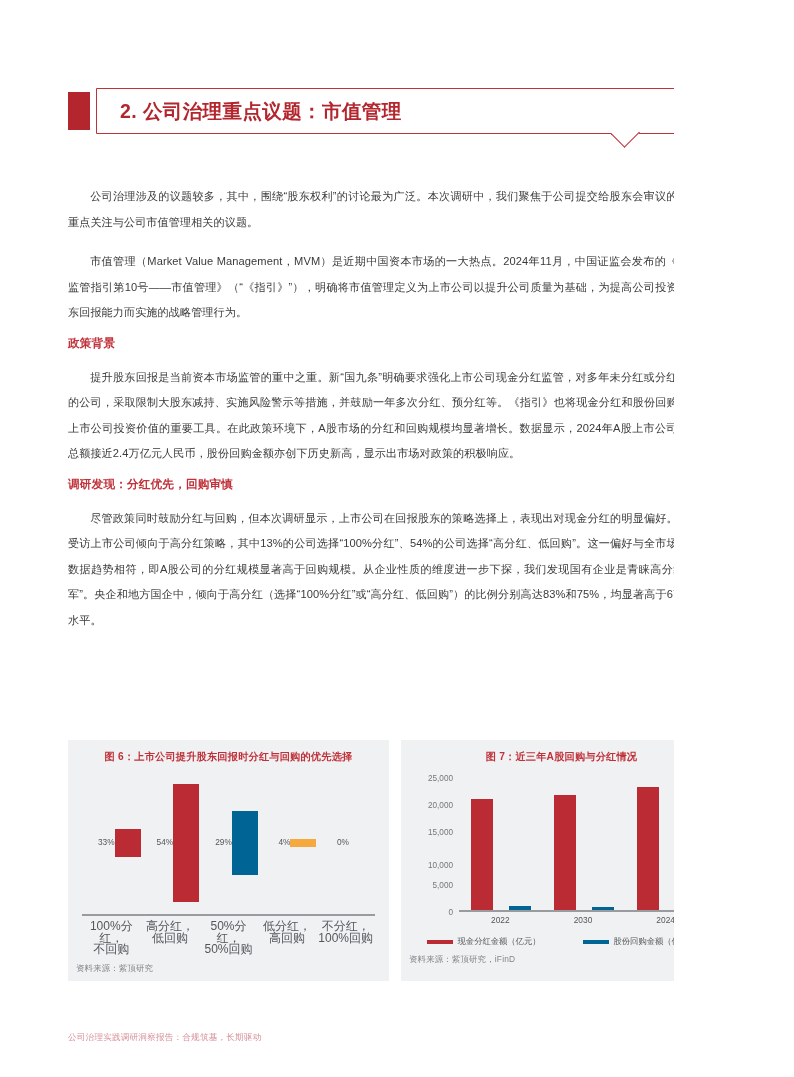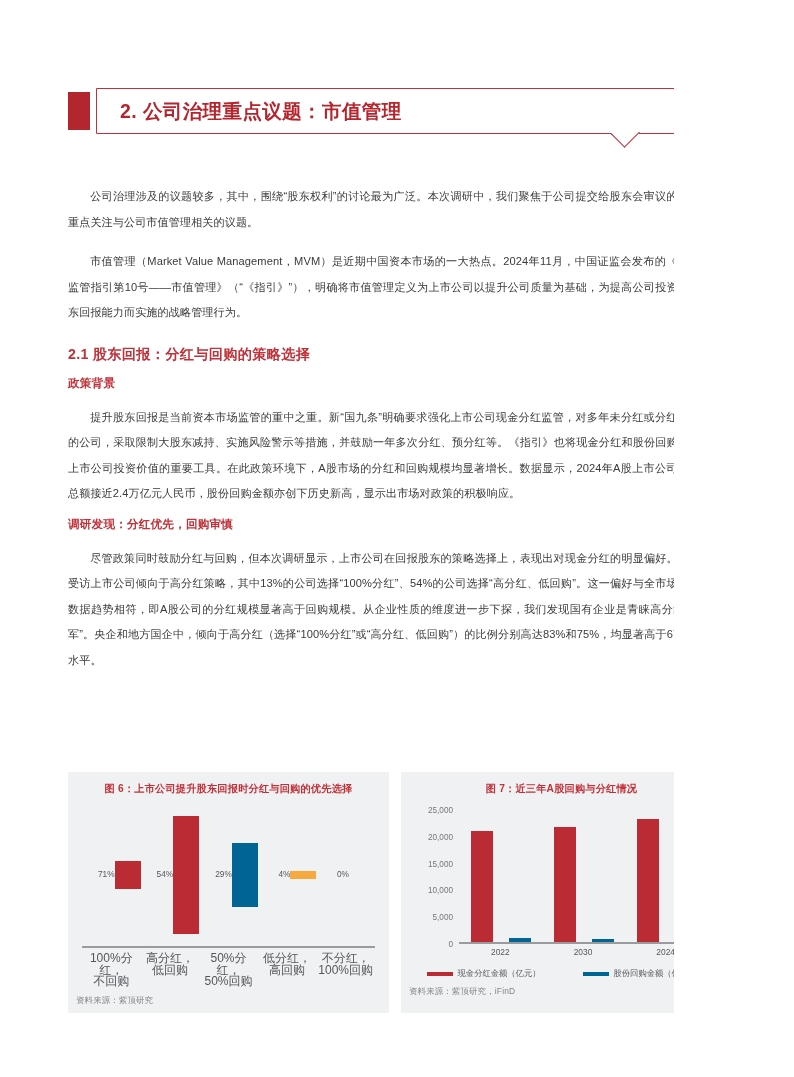--- a/index.html
+++ b/index.html
@@ -126,21 +126,20 @@
     top: 740px;
     width: 655px;
     display: flex;
     gap: 12px;
   }
   .chart-card {
     width: 321px;
     background: #F0F1F3;
     padding: 10px 8px 7px 8px;
     box-sizing: border-box;
-    margin-top: 32px;
   }
   .chart-title {
     text-align: center;
     font-size: 10.2px;
     font-weight: bold;
     color: #C0323A;
     margin-bottom: 6px;
     letter-spacing: 0.2px;
   }
   .source {
@@ -308,37 +307,36 @@
     <div class="banner-block"></div>
     <div class="banner-title">2. 公司治理重点议题：市值管理</div>
     <div class="banner-notch-mask"></div>
     <div class="banner-notch"></div>
   </div>
 
   <div class="content">
     <p class="body">公司治理涉及的议题较多，其中，围绕“股东权利”的讨论最为广泛。本次调研中，我们聚焦于公司提交给股东会审议的事项，并重点关注与公司市值管理相关的议题。</p>
     <p class="body">市值管理（Market Value Management，MVM）是近期中国资本市场的一大热点。2024年11月，中国证监会发布的《上市公司监管指引第10号——市值管理》（“《指引》”），明确将市值管理定义为上市公司以提升公司质量为基础，为提高公司投资价值和股东回报能力而实施的战略管理行为。</p>
 
-    <h2 class="sub">2.1 股东回报：分红与回购的策略选择</h2>
 
     <h3 class="minor">政策背景</h3>
     <p class="body">提升股东回报是当前资本市场监管的重中之重。新“国九条”明确要求强化上市公司现金分红监管，对多年未分红或分红比例偏低的公司，采取限制大股东减持、实施风险警示等措施，并鼓励一年多次分红、预分红等。《指引》也将现金分红和股份回购列为提升上市公司投资价值的重要工具。在此政策环境下，A股市场的分红和回购规模均显著增长。数据显示，2024年A股上市公司现金分红总额接近2.4万亿元人民币，股份回购金额亦创下历史新高，显示出市场对政策的积极响应。</p>
 
     <h3 class="minor">调研发现：分红优先，回购审慎</h3>
     <p class="body tight">尽管政策同时鼓励分红与回购，但本次调研显示，上市公司在回报股东的策略选择上，表现出对现金分红的明显偏好。约67%的受访上市公司倾向于高分红策略，其中13%的公司选择“100%分红”、54%的公司选择“高分红、低回购”。这一偏好与全市场近三年的数据趋势相符，即A股公司的分红规模显著高于回购规模。从企业性质的维度进一步下探，我们发现国有企业是青睐高分红的“主力军”。央企和地方国企中，倾向于高分红（选择“100%分红”或“高分红、低回购”）的比例分别高达83%和75%，均显著高于67%的总体水平。</p>
   </div>
 
   <div class="charts">
 
     <div class="chart-card">
       <div class="chart-title">图 6：上市公司提升股东回报时分红与回购的优先选择</div>
       <div class="c6-plot">
         <div class="c6-bars" id="c6-bars">
             <div class="c6-col">
-              <div class="c6-val">71%</div>
+              <div class="c6-val">33%</div>
               <div class="c6-bar" style="height: 28.6px; background: rgb(187, 43, 51);"></div>
             </div>
             <div class="c6-col">
               <div class="c6-val">54%</div>
               <div class="c6-bar" style="height: 118.8px; background: rgb(187, 43, 51);"></div>
             </div>
             <div class="c6-col">
               <div class="c6-val">29%</div>
               <div class="c6-bar" style="height: 63.8px; background: rgb(0, 101, 149);"></div>
             </div>
@@ -367,21 +365,21 @@
         </div>
       <div class="source">资料来源：紫顶研究</div>
     </div>
 
     <div class="chart-card">
       <div class="chart-title">图 7：近三年A股回购与分红情况</div>
       <div class="c7-wrap">
         <div class="c7-yaxis" id="c7-yaxis">
             <div class="c7-tick" style="top: 142px;">0</div>
             <div class="c7-tick" style="top: 115.2px;">5,000</div>
-            <div class="c7-tick" style="top: 88px;">10,000</div>
+            <div class="c7-tick" style="top: 95px;">10,000</div>
             <div class="c7-tick" style="top: 61.6px;">15,000</div>
             <div class="c7-tick" style="top: 34.8px;">20,000</div>
             <div class="c7-tick" style="top: 8px;">25,000</div>
           </div>
         <div class="c7-plot">
           <div class="c7-groups" id="c7-groups">
               <div class="c7-group">
                 <div class="c7-bar cash" style="height: 113.096px; background: rgb(187, 43, 51);"></div>
                 <div class="c7-bar buyback" style="height: 5.628px; background: rgb(0, 101, 149);"></div>
               </div>
@@ -410,14 +408,18 @@
           <div class="c7-leg-item">
             <span class="c7-swatch" style="background: rgb(0, 101, 149);"></span>
             <span class="c7-leg-label">股份回购金额（亿元）</span>
           </div>
         </div>
       <div class="source">资料来源：紫顶研究，iFinD</div>
     </div>
 
   </div>
 
+  <div class="footer">
+    <div class="footer-text">公司治理实践调研洞察报告：合规筑基，长期驱动</div>
+    <div class="footer-page">06</div>
+  </div>
 
 </div>
 
 </body></html>

